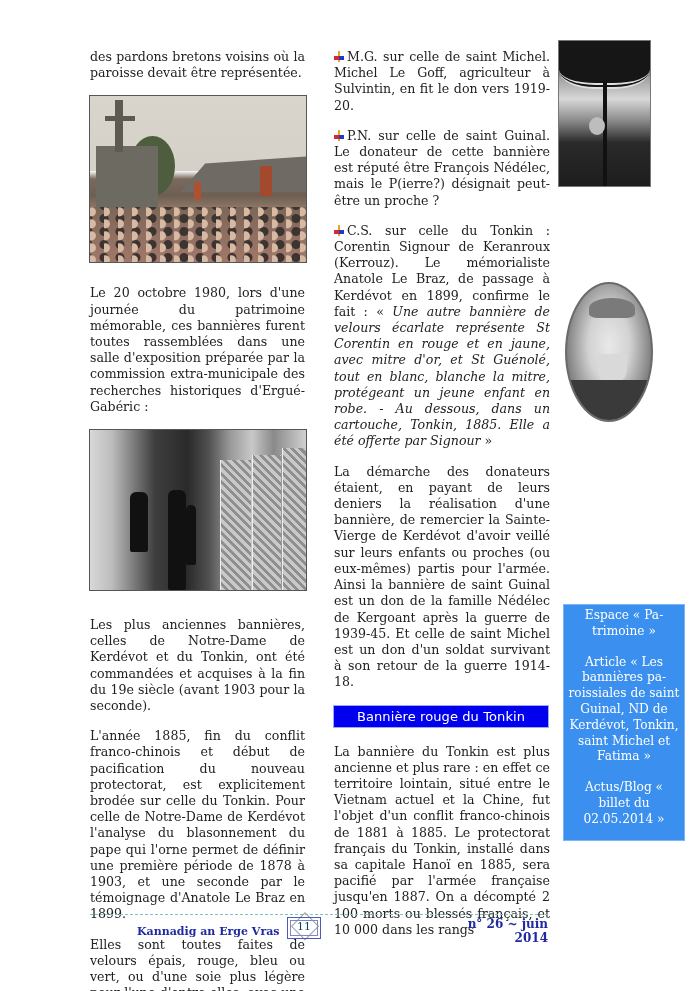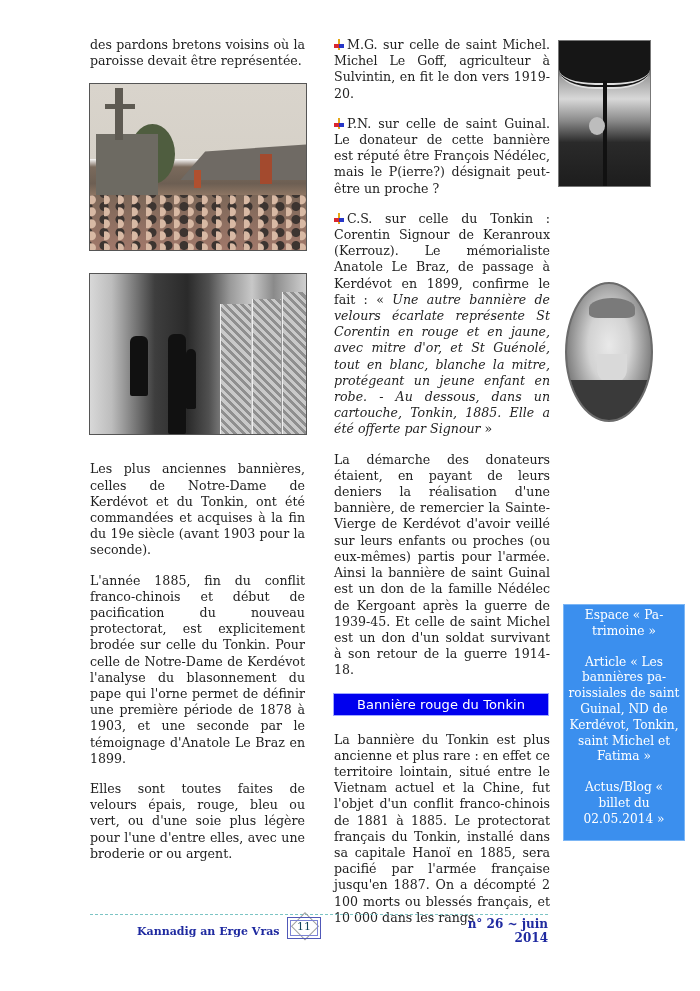--- a/index.html
+++ b/index.html
@@ -1,19 +1,19 @@
 <!DOCTYPE html>
 <html><head>
 <meta charset="utf-8">
 <style>
   html, body { margin:0; padding:0; background:#ffffff; }
   body { width:700px; height:991px; position:relative; overflow:hidden;
          font-family:"DejaVu Serif", serif; color:#222; }
   .col { position:absolute; font-size:12.6px; line-height:16.2px; text-align:justify; }
-  .col p { margin:0 0 14px 0; hyphens:manual; }
+  .col p { margin:12px 0 14px 0; hyphens:manual; }
   #col1 { left:90px; top:37px; width:215px; }
   #col2 { left:334px; top:37px; width:216px; }
   .photo { border:1px solid #555; box-sizing:border-box; position:relative; overflow:hidden; }
   #photo-pardon { width:218px; height:168px; margin:3px 0 22px -1px;
      background:
        linear-gradient(180deg, #d9d4cc 0%, #d6d1c8 45%, transparent 45%),
        linear-gradient(180deg, transparent 45%, #7a6a5c 50%, #6d5f53 60%, #9b7f6a 70%, #b48a6b 85%, #a6806a 100%);
   }
   #photo-pardon .calvary { position:absolute; left:6px; top:50px; width:62px; height:70px; background:#6d6a62; }
   #photo-pardon .calv-top { position:absolute; left:25px; top:4px; width:8px; height:52px; background:#5e5a52; }
@@ -72,20 +72,21 @@
   <div id="photo-pardon" class="photo">
     <div class="tree"></div>
     <div class="calvary"></div>
     <div class="calv-top"></div>
     <div class="calv-arm"></div>
     <div class="roof"></div>
     <div class="banner-a"></div>
     <div class="banner-b"></div>
     <div class="crowd"></div>
   </div>
+  <p>Le 20 octobre 1980, lors d'une jour­née du patrimoine mémorable, ces bannières furent toutes rassemblées dans une salle d'exposition préparée par la commission extra-municipale des recherches historiques d'Ergué-Gabéric :</p>
   <div id="photo-expo" class="photo">
     <div class="panel" style="left:130px;width:30px;"></div>
     <div class="panel" style="left:162px;width:28px;top:25px;"></div>
     <div class="panel" style="left:192px;width:26px;top:18px;"></div>
     <div class="person" style="left:78px;top:60px;width:18px;height:100px;"></div>
     <div class="person" style="left:40px;top:62px;width:18px;height:60px;"></div>
     <div class="person" style="left:96px;top:75px;width:10px;height:60px;"></div>
   </div>
   <p>Les plus anciennes bannières, celles de Notre-Dame de Kerdévot et du Tonkin, ont été commandées et ac­quises à la fin du 19e siècle (avant 1903 pour la seconde).</p>
   <p>L'année 1885, fin du conflit franco-chinois et début de pacification du nouveau protectorat, est explicite­ment brodée sur celle du Tonkin. Pour celle de Notre-Dame de Kerdé­vot l'analyse du blasonnement du pape qui l'orne permet de définir une première période de 1878 à 1903, et une seconde par le témoi­gnage d'Anatole Le Braz en 1899.</p>

